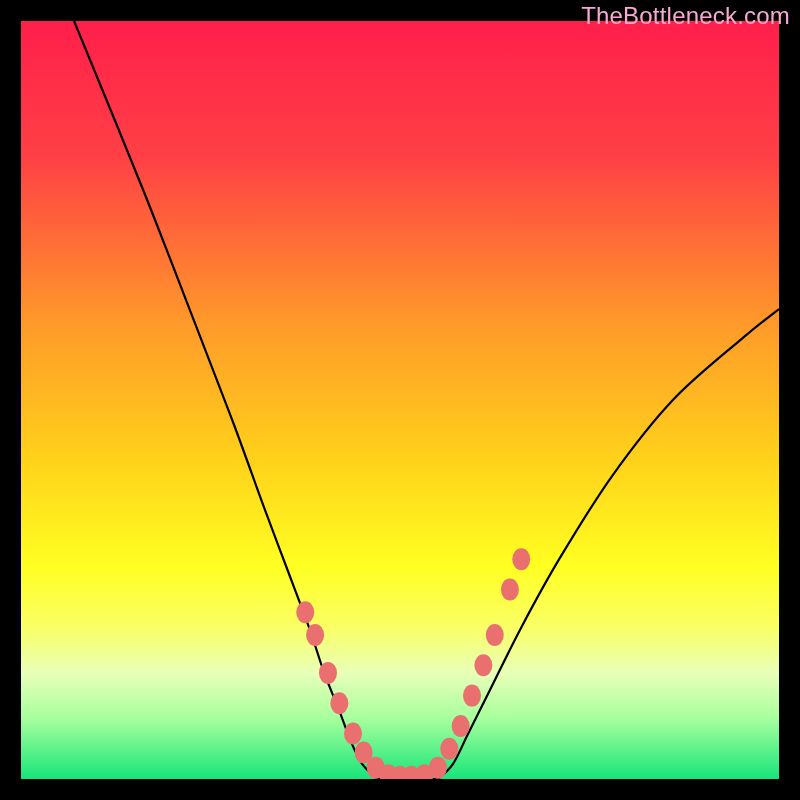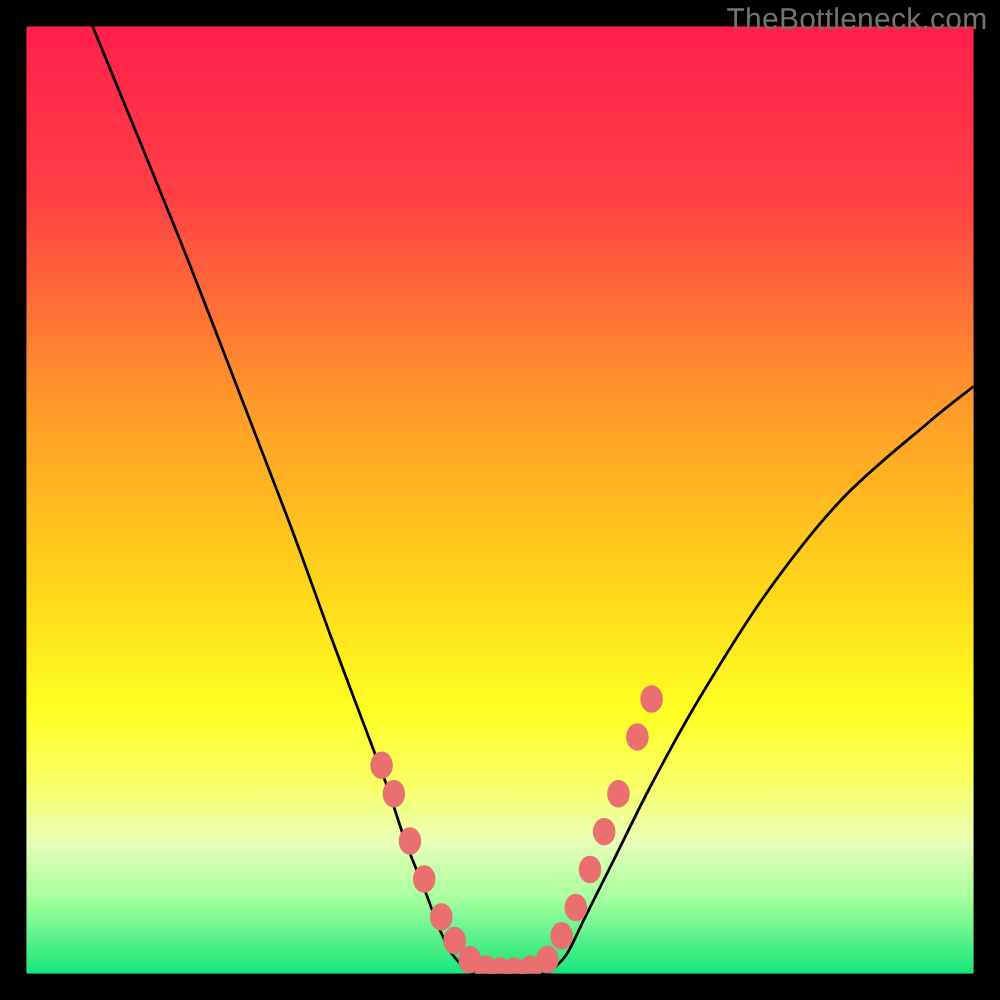--- a/index.html
+++ b/index.html
@@ -22,21 +22,21 @@
     top: 21px;
     width: 758px;
     height: 758px;
   }
   .watermark {
     position: absolute;
     top: 2px;
     right: 10px;
     font-size: 24px;
     font-weight: 500;
-    color: #737373;
+    color: #f9a8d4;
     letter-spacing: 0.2px;
   }
   svg { display: block; }
 </style>
 </head>
 <body>
 
 <div class="frame">
   <div class="plot">
     <svg id="chart-svg" width="758" height="758" viewBox="0 0 758 758">

